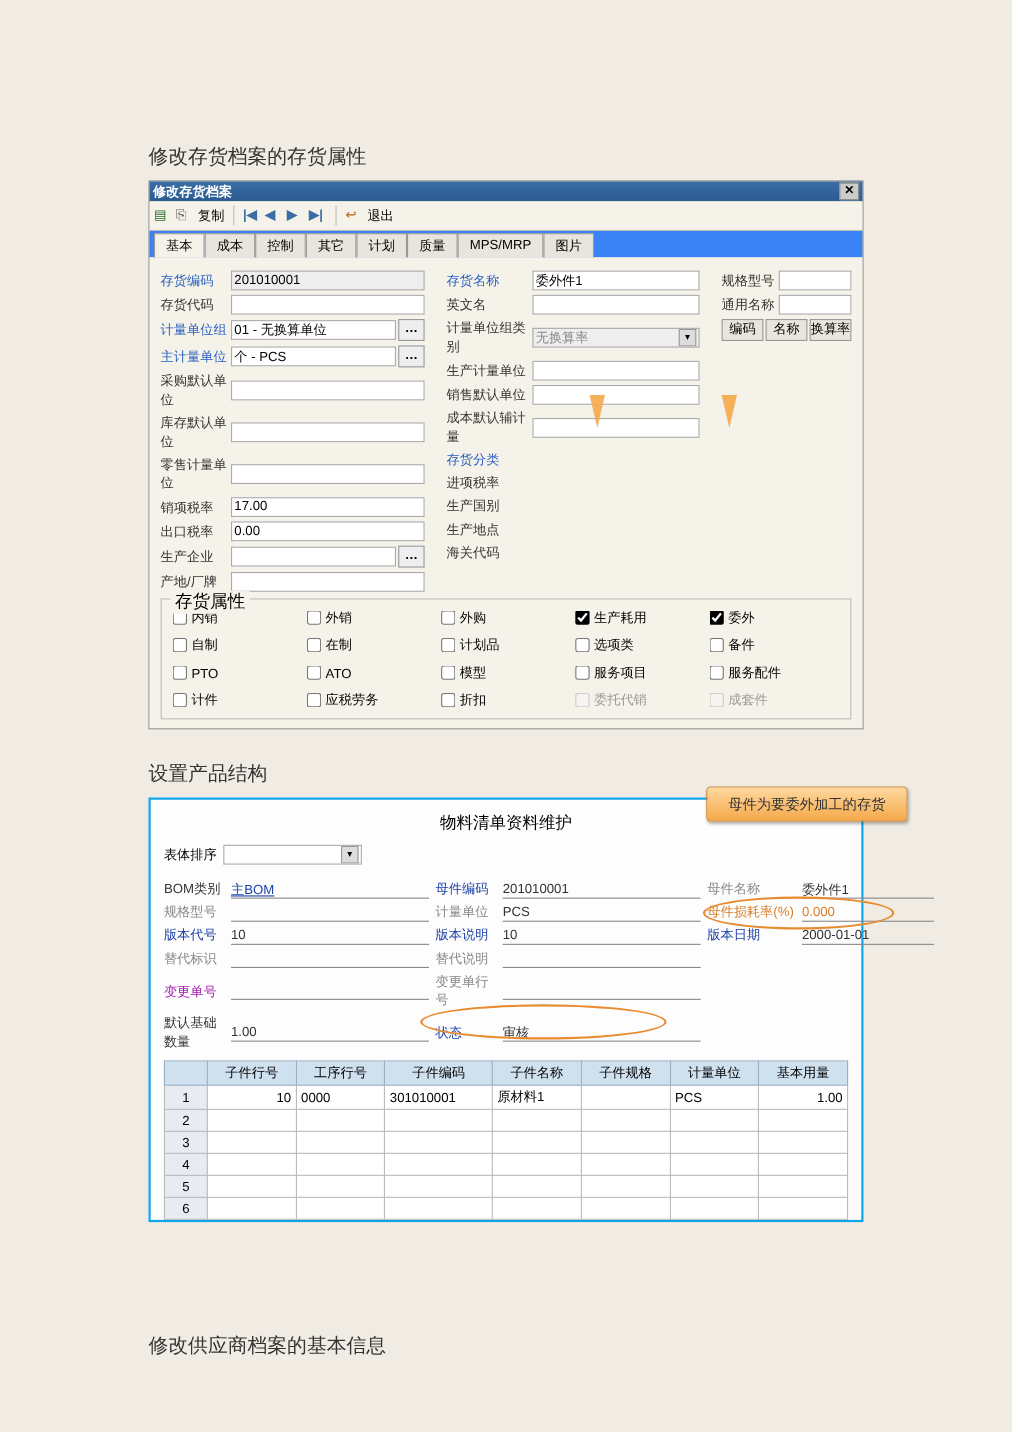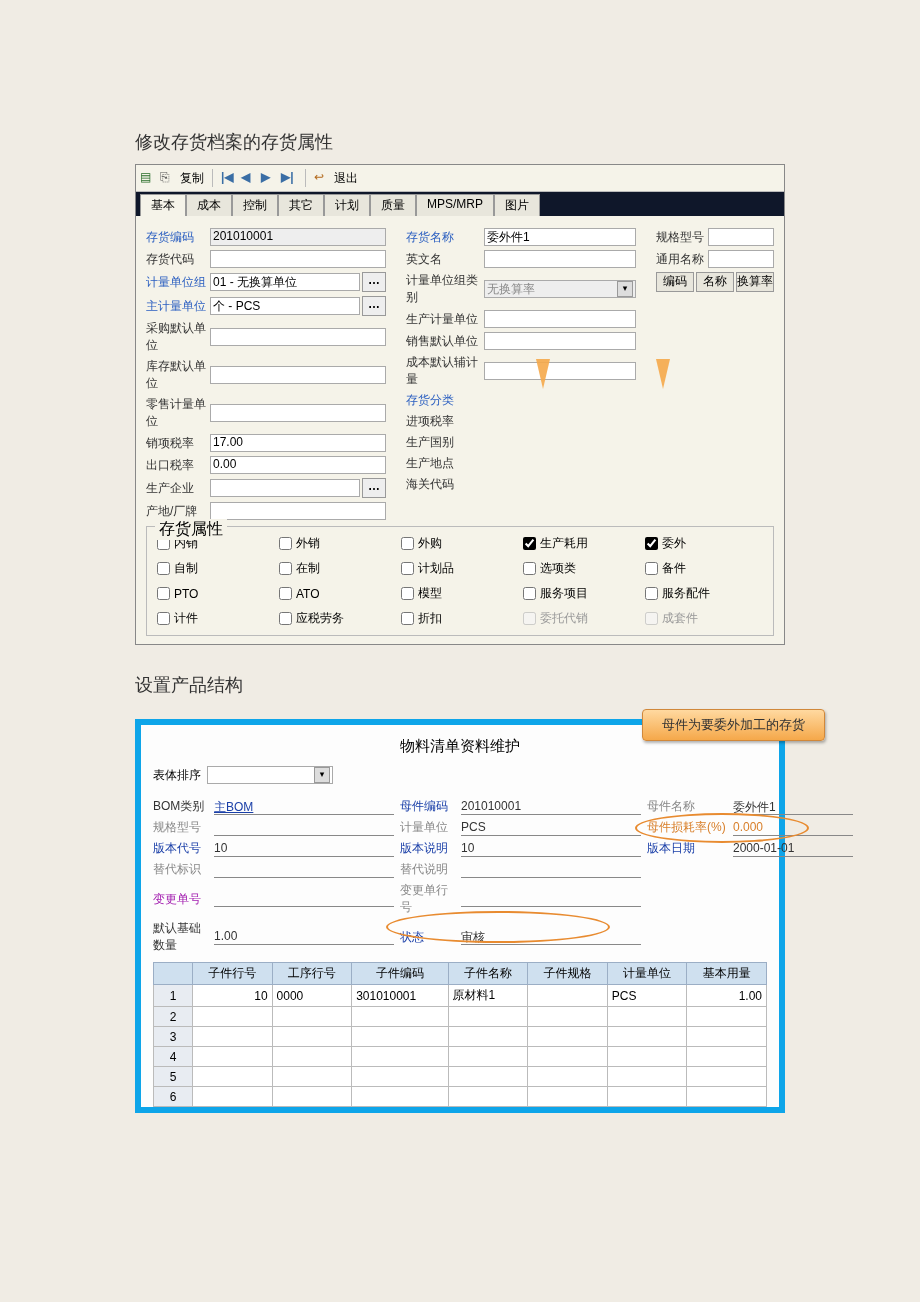--- a/index.html
+++ b/index.html
@@ -69,21 +69,21 @@
     margin: 0 4px;
   }
   .toolbar .icon {
     width: 16px;
     height: 16px;
     display: inline-block;
   }
   .tabs {
     display: flex;
     padding: 2px 4px 0 4px;
-    background: #0f172a;
+    background: #3b82f6;
   }
   .tab {
     padding: 2px 10px;
     font-size: 12px;
     border: 1px solid #999;
     border-bottom: none;
     background: #e8e6dc;
     margin-right: 0;
   }
   .tab.active {
@@ -186,23 +186,23 @@
     position: absolute;
     width: 0;
     height: 0;
     border-left: 7px solid transparent;
     border-right: 7px solid transparent;
     border-top: 30px solid rgba(245,168,74,0.9);
   }
 
   
   .shot2 {
-    margin-top: 12px;
+    margin-top: 0;
     background: #fdfdfd;
-    border: 6px solid #0ea5e9;
+    border: 2px solid #0ea5e9;
     position: relative;
   }
   .shot2-inner { padding: 10px 12px 0 12px; }
   .shot2-title {
     text-align: center;
     font-size: 15px;
     padding: 2px 0 10px 0;
   }
   .sort-row {
     display: flex;
@@ -267,20 +267,24 @@
 </style>
 </head>
 <body>
 
 <div class="page">
   <div class="content-area">
 
     <div class="section-title">修改存货档案的存货属性</div>
 
     <div class="dialog" style="position:relative;">
+      <div class="dialog-titlebar">
+        <span>修改存货档案</span>
+        <span class="dialog-close">✕</span>
+      </div>
       <div class="toolbar">
         <span class="icon icon-doc">▤</span>
         <span class="icon icon-copy">⎘</span>
         <span>复制</span>
         <span class="sep"></span>
         <span class="icon icon-nav">|◀</span>
         <span class="icon icon-nav">◀</span>
         <span class="icon icon-nav">▶</span>
         <span class="icon icon-nav">▶|</span>
         <span class="sep"></span>
@@ -640,15 +644,16 @@
               </tbody>
           </table>
         </div>
 
         <div class="ellipse" style="right:-30px; top:88px; width:170px; height:26px;"></div>
         <div class="ellipse" style="left:245px; top:186px; width:220px; height:28px;"></div>
 
       </div>
     </div>
 
+    <div class="section-title" style="margin-top:90px;">修改供应商档案的基本信息</div>
 
   </div>
 </div>
 
 </body></html>

